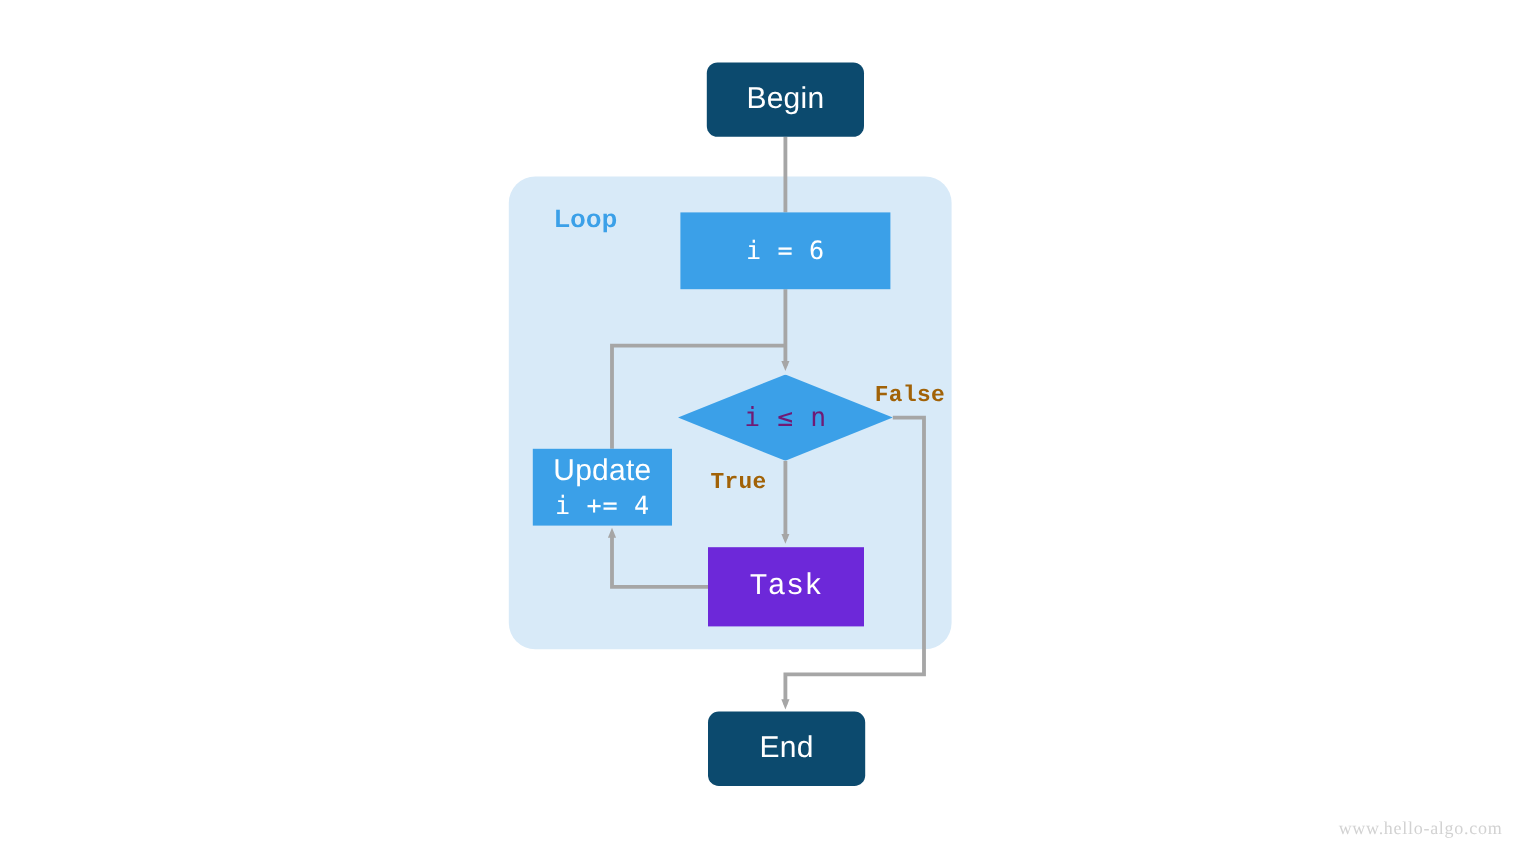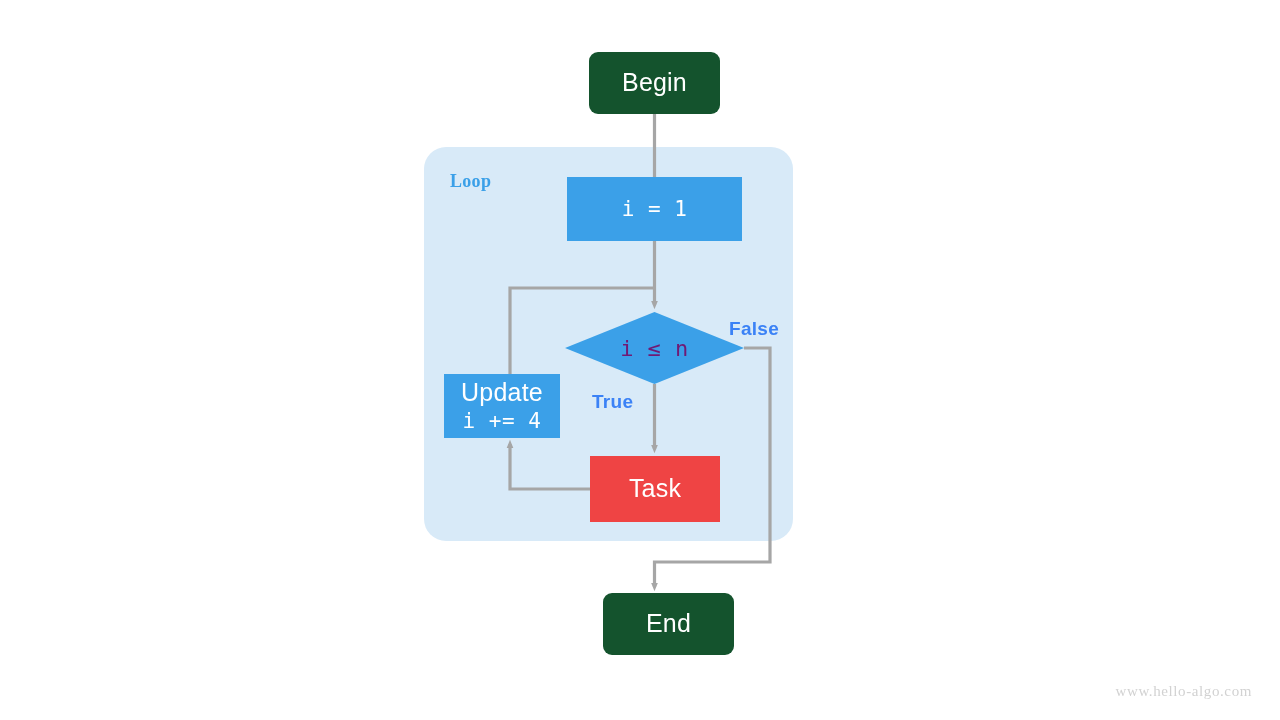--- a/index.html
+++ b/index.html
@@ -30,38 +30,39 @@
     flex-direction: column;
     align-items: center;
     justify-content: center;
     color: #ffffff;
     text-align: center;
     line-height: 1.18;
   }
 
   
   .terminator {
-    background: #14532d;
+    background: #0c4a6e;
     border-radius: 9px;
     font-size: 25px;
   }
   #node-begin { left: 589px; top: 52px;  width: 131px; height: 62px; }
-  #node-end   { left: 603px; top: 593px; width: 131px; height: 62px; text-align: center; }
+  #node-end   { left: 590px; top: 593px; width: 131px; height: 62px; text-align: center; }
 
   
   .process-blue {
     background: #3ba0e8;
   }
   #node-init   { left: 567px; top: 177px; width: 175px; height: 64px; }
   #node-update { left: 444px; top: 374px; width: 116px; height: 64px; }
 
   
   .process-green {
-    background: #ef4444;
+    background: #6d28d9;
     font-size: 25px;
+    font-family: Liberation Mono, monospace;
   }
   #node-task { left: 590px; top: 456px; width: 130px; height: 66px; }
 
   .node-title {
     font-size: 25px;
     letter-spacing: 0.2px;
   }
   .node-code {
     font-family: "DejaVu Sans Mono", "Liberation Mono", monospace;
     font-size: 21px;
@@ -100,37 +101,37 @@
     position: absolute;
     left: 424px;
     top: 147px;
     width: 369px;
     height: 394px;
     background: #d8eaf8;
     border-radius: 22px;
   }
   #loop-label {
     position: absolute;
-    left: 450px;
+    left: 462px;
     top: 171px;
-    font-size: 18px;
+    font-size: 21px;
     font-weight: bold;
     color: #3ba0e8;
     letter-spacing: 0.3px;
-    font-family: Liberation Serif, serif;
   }
 
   
   .edge-label {
     position: absolute;
     font-size: 19px;
     font-weight: bold;
-    color: #3b82f6;
+    color: #a16207;
     letter-spacing: 0.3px;
     white-space: nowrap;
+    font-family: Liberation Mono, monospace;
   }
   #label-true  { left: 592px; top: 391px; }
   #label-false { left: 729px; top: 318px; }
 
   
   #watermark {
     position: absolute;
     right: 28px;
     bottom: 20px;
     font-family: Liberation Serif, serif;
@@ -165,21 +166,21 @@
 
     <path d="M744,348 L770,348 L770,562 L654.5,562 L654.5,587" marker-end="url(#arrowhead)"></path>
   </g>
 </svg>
 
 <div class="node terminator" id="node-begin">
   <span class="node-title">Begin</span>
 </div>
 
 <div class="node process-blue" id="node-init">
-  <span class="node-code">i = 1</span>
+  <span class="node-code">i = 6</span>
 </div>
 
 <div id="node-decision">
   <div class="diamond-shape"></div>
   <div class="diamond-label">i ≤ n</div>
 </div>
 
 <div class="node process-blue" id="node-update">
   <span class="node-title">Update</span>
   <span class="node-code">i += 4</span>

